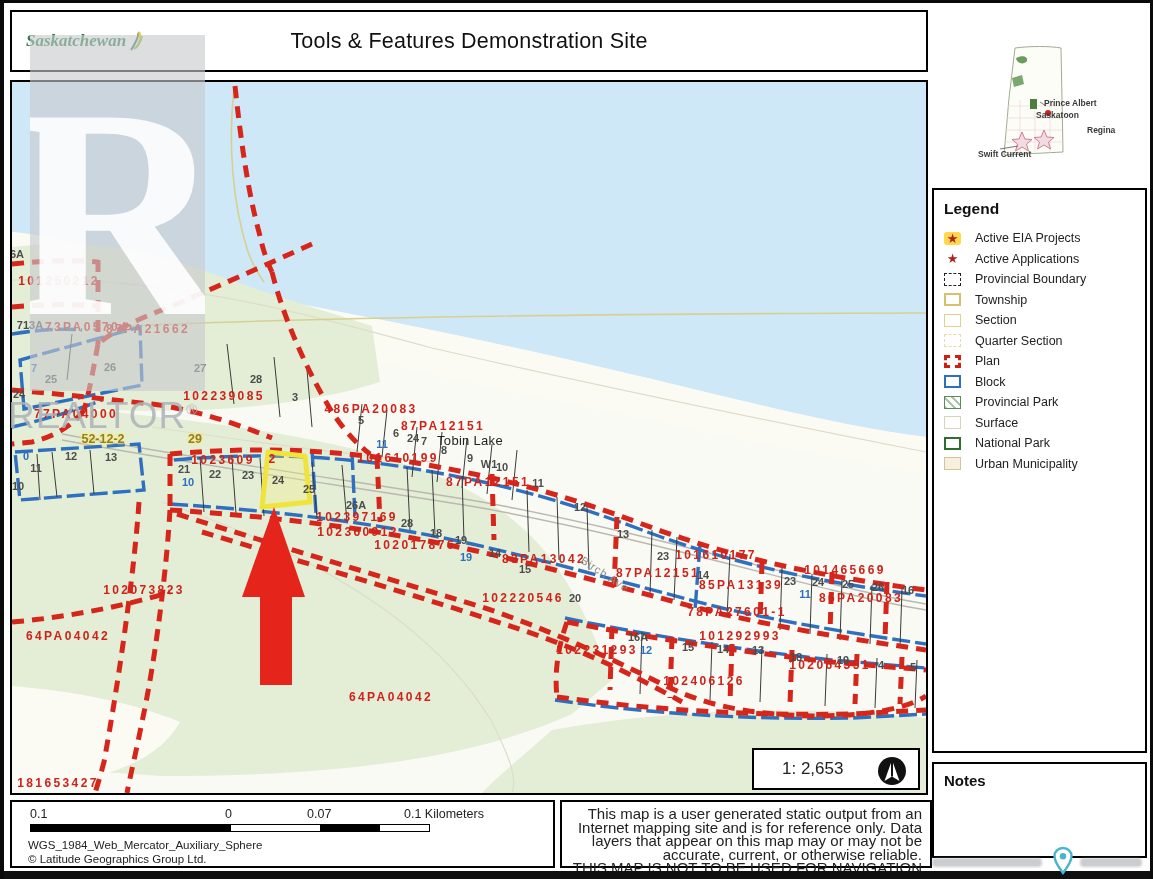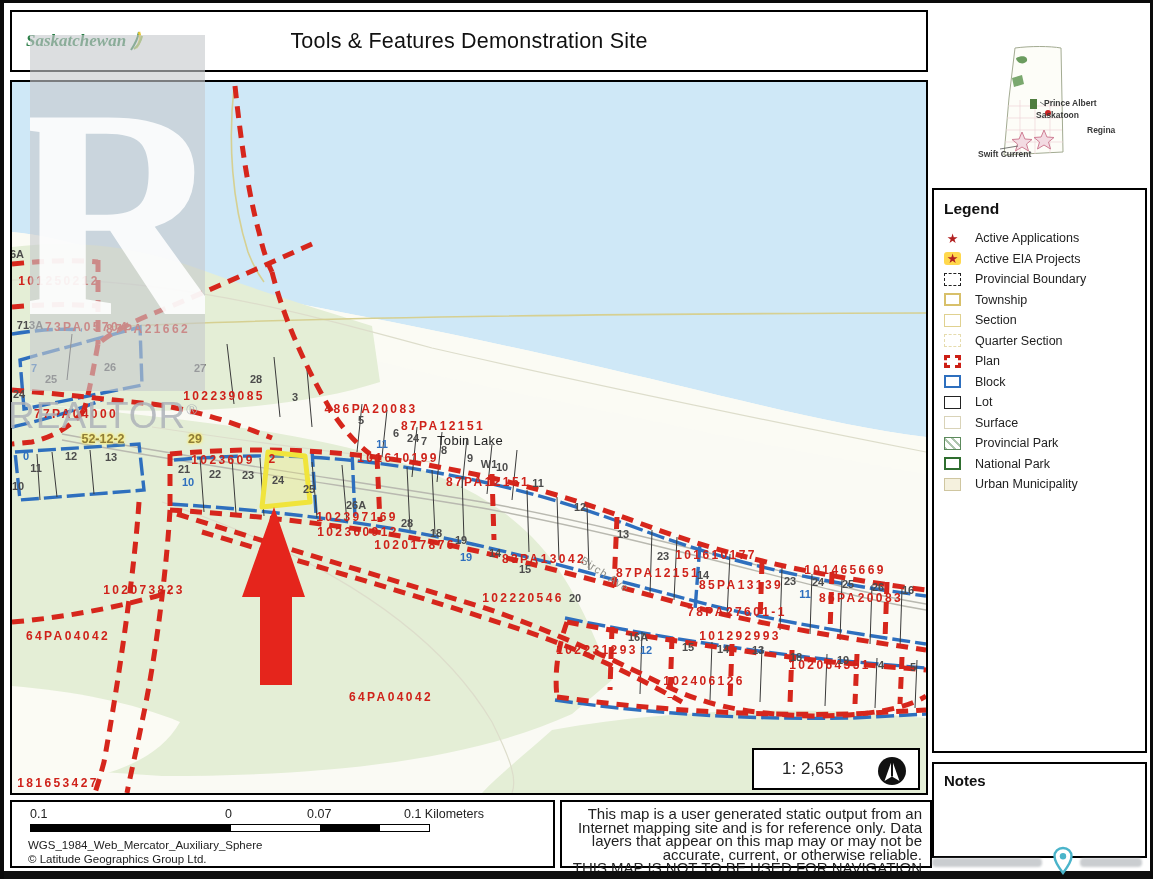--- a/index.html
+++ b/index.html
@@ -346,28 +346,28 @@
       <span class="city-label" style="left: 76px; top: 74px;">Saskatoon</span>
       <span class="city-label" style="left: 91px; top: 89px; padding-left: 36px;">Regina</span>
       <span class="city-label" style="left: 18px; top: 113px;">Swift Current</span>
     </div>
 </div>
 
 <div class="legend-box">
   <div class="legend-title">Legend</div>
   <div>
       <div class="lg-row">
+        <span class="sw sw-star-eia"></span>
+        <span class="lg-label">Active EIA Projects</span>
+      </div>
+      <div class="lg-row">
         <span class="sw sw-star"></span>
         <span class="lg-label">Active Applications</span>
       </div>
       <div class="lg-row">
-        <span class="sw sw-star-eia"></span>
-        <span class="lg-label">Active EIA Projects</span>
-      </div>
-      <div class="lg-row">
         <span class="sw sw-provincial-boundary"></span>
         <span class="lg-label">Provincial Boundary</span>
       </div>
       <div class="lg-row">
         <span class="sw sw-township"></span>
         <span class="lg-label">Township</span>
       </div>
       <div class="lg-row">
         <span class="sw sw-section"></span>
         <span class="lg-label">Section</span>
@@ -378,30 +378,26 @@
       </div>
       <div class="lg-row">
         <span class="sw sw-plan"></span>
         <span class="lg-label">Plan</span>
       </div>
       <div class="lg-row">
         <span class="sw sw-block"></span>
         <span class="lg-label">Block</span>
       </div>
       <div class="lg-row">
-        <span class="sw sw-lot"></span>
-        <span class="lg-label">Lot</span>
+        <span class="sw sw-provincial-park"></span>
+        <span class="lg-label">Provincial Park</span>
       </div>
       <div class="lg-row">
         <span class="sw sw-surface"></span>
         <span class="lg-label">Surface</span>
-      </div>
-      <div class="lg-row">
-        <span class="sw sw-provincial-park"></span>
-        <span class="lg-label">Provincial Park</span>
       </div>
       <div class="lg-row">
         <span class="sw sw-national-park"></span>
         <span class="lg-label">National Park</span>
       </div>
       <div class="lg-row">
         <span class="sw sw-urban-municipality"></span>
         <span class="lg-label">Urban Municipality</span>
       </div>
     </div>

